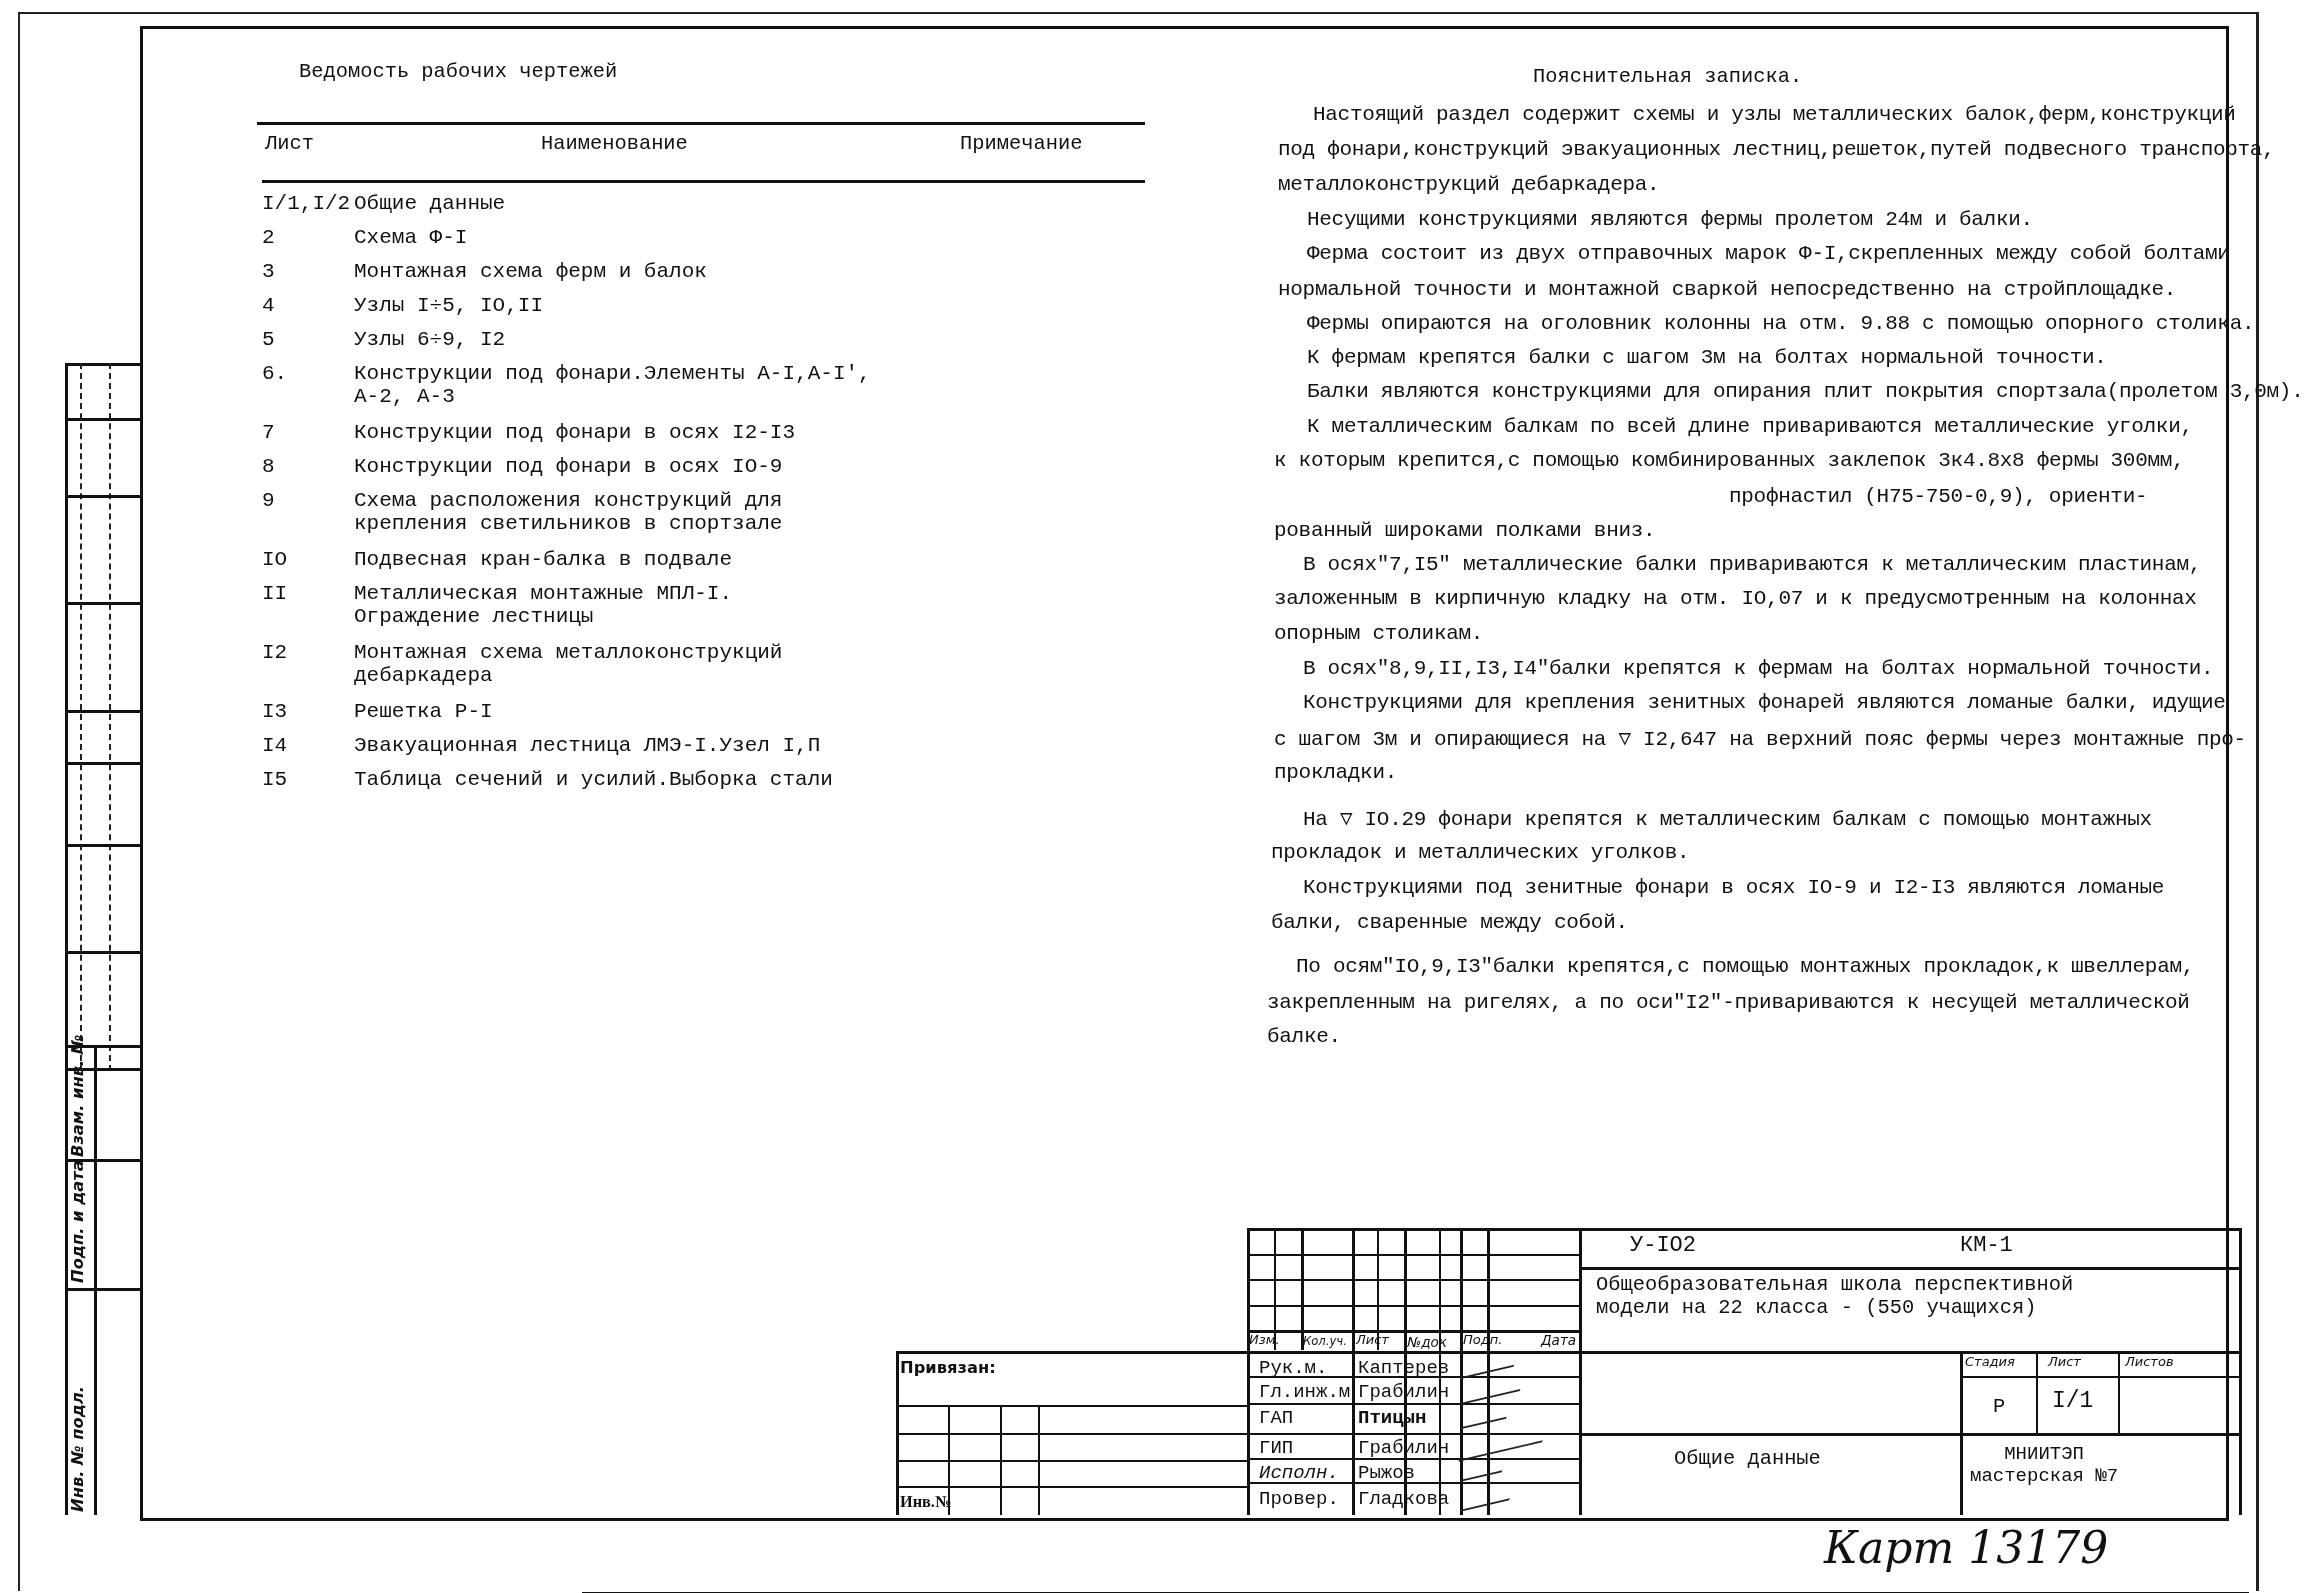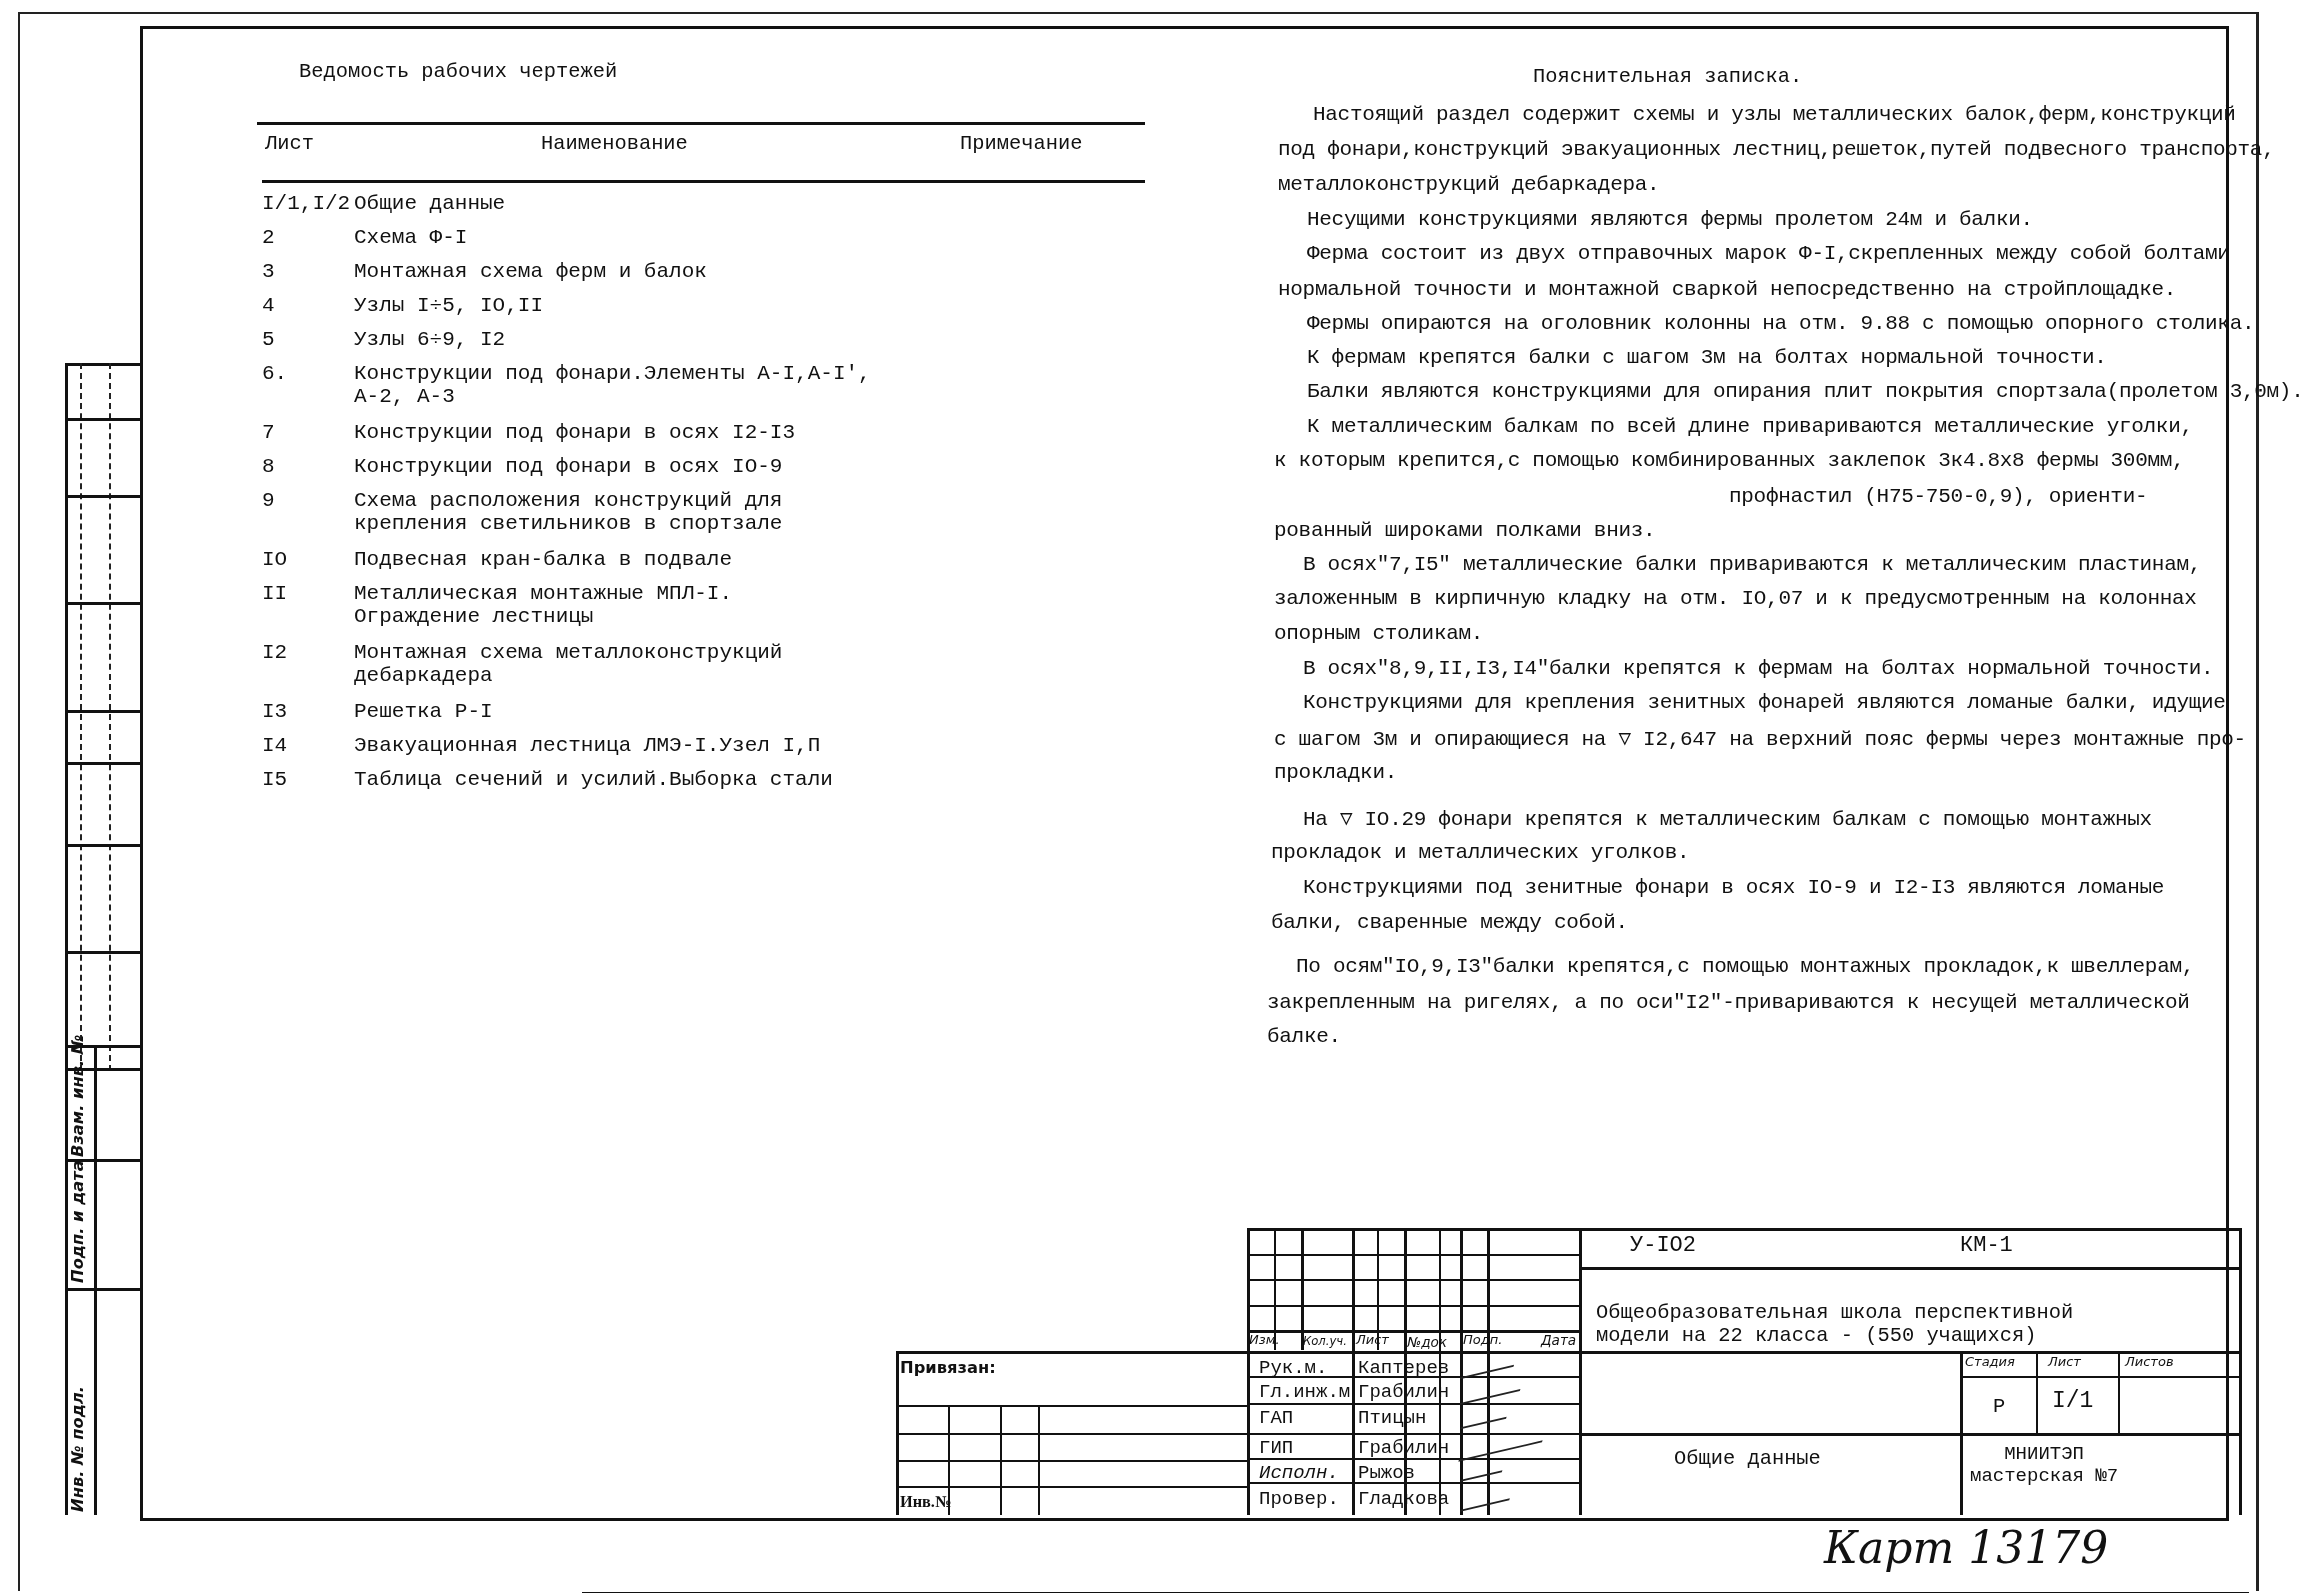--- a/index.html
+++ b/index.html
@@ -213,21 +213,21 @@
   <div class="stamp-text stamp-italic" style="left:1356px; top:1332px;">Лист</div>
   <div class="stamp-text stamp-italic" style="left:1407px; top:1334px; font-size:13.6px;">№док</div>
   <div class="stamp-text stamp-italic" style="left:1463px; top:1332px;">Подп.</div>
   <div class="stamp-text stamp-italic" style="left:1541px; top:1332px; font-size:13.6px;">Дата</div>
 
   <div class="stamp-text" style="left:1259px; top:1357px;">Рук.м.</div>
   <div class="stamp-text" style="left:1358px; top:1357px;">Каптерев</div>
   <div class="stamp-text" style="left:1259px; top:1381px;">Гл.инж.м</div>
   <div class="stamp-text" style="left:1358px; top:1381px;">Грабилин</div>
   <div class="stamp-text" style="left:1259px; top:1407px;">ГАП</div>
-  <div class="stamp-text" style="left:1358px; top:1407px;">Птицын</div>
+  <div class="stamp-text" style="left:1358px; top:1407px;font-weight:bold;">Птицын</div>
   <div class="stamp-text" style="left:1259px; top:1437px;">ГИП</div>
   <div class="stamp-text" style="left:1358px; top:1437px;">Грабилин</div>
   <div class="stamp-text" style="left:1259px; top:1462px;font-style:italic;">Исполн.</div>
   <div class="stamp-text" style="left:1358px; top:1462px;">Рыжов</div>
   <div class="stamp-text" style="left:1259px; top:1488px;">Провер.</div>
   <div class="stamp-text" style="left:1358px; top:1488px;">Гладкова</div>
 
   <div class="signature" style="left:1463px; top:1371px; width:48px;"></div>
   <div class="signature" style="left:1463px; top:1396px; width:54px;"></div>
   <div class="signature" style="left:1463px; top:1422px; width:41px;"></div>
@@ -239,21 +239,21 @@
   <div class="line-h" style="left:1579px; top:1267px; width:660px;"></div>
   <div class="line-h" style="left:1579px; top:1351px; width:660px;"></div>
   <div class="line-h" style="left:1579px; top:1433px; width:660px;"></div>
   <div class="line-v" style="left:1960px; top:1351px; height:164px;"></div>
   <div class="line-v thin" style="left:2036px; top:1351px; height:82px;"></div>
   <div class="line-v thin" style="left:2118px; top:1351px; height:82px;"></div>
   <div class="line-h thin" style="left:1960px; top:1376px; width:279px;"></div>
 
   <div class="stamp-text" style="left:1630px; top:1233px; font-size:22px;">У-IO2</div>
   <div class="stamp-text" style="left:1960px; top:1233px; font-size:22px;">КМ-1</div>
-  <div class="stamp-text" style="left:1596px; top:1273px; font-size:20.4px; white-space:pre-line; line-height:23px;margin-top:28px;">Общеобразовательная школа перспективной
+  <div class="stamp-text" style="left:1596px; top:1273px; font-size:20.4px; white-space:pre-line; line-height:23px;">Общеобразовательная школа перспективной
 модели на 22 класса - (550 учащихся)</div>
   <div class="stamp-text" style="left:1674px; top:1447px; font-size:20.4px;">Общие данные</div>
   <div class="stamp-text" style="left:1970px; top:1443px; font-size:19px; white-space:pre-line; text-align:center; line-height:22px;">МНИИТЭП
 мастерская №7</div>
 
   <div class="stamp-text stamp-italic" style="left:1965px; top:1354px;">Стадия</div>
   <div class="stamp-text stamp-italic" style="left:2048px; top:1354px;">Лист</div>
   <div class="stamp-text stamp-italic" style="left:2125px; top:1354px;">Листов</div>
   <div class="stamp-text" style="left:1993px; top:1395px; font-size:20.4px;">Р</div>
   <div class="stamp-text" style="left:2052px; top:1388px; font-size:23px;text-align:center;">I/1</div>

